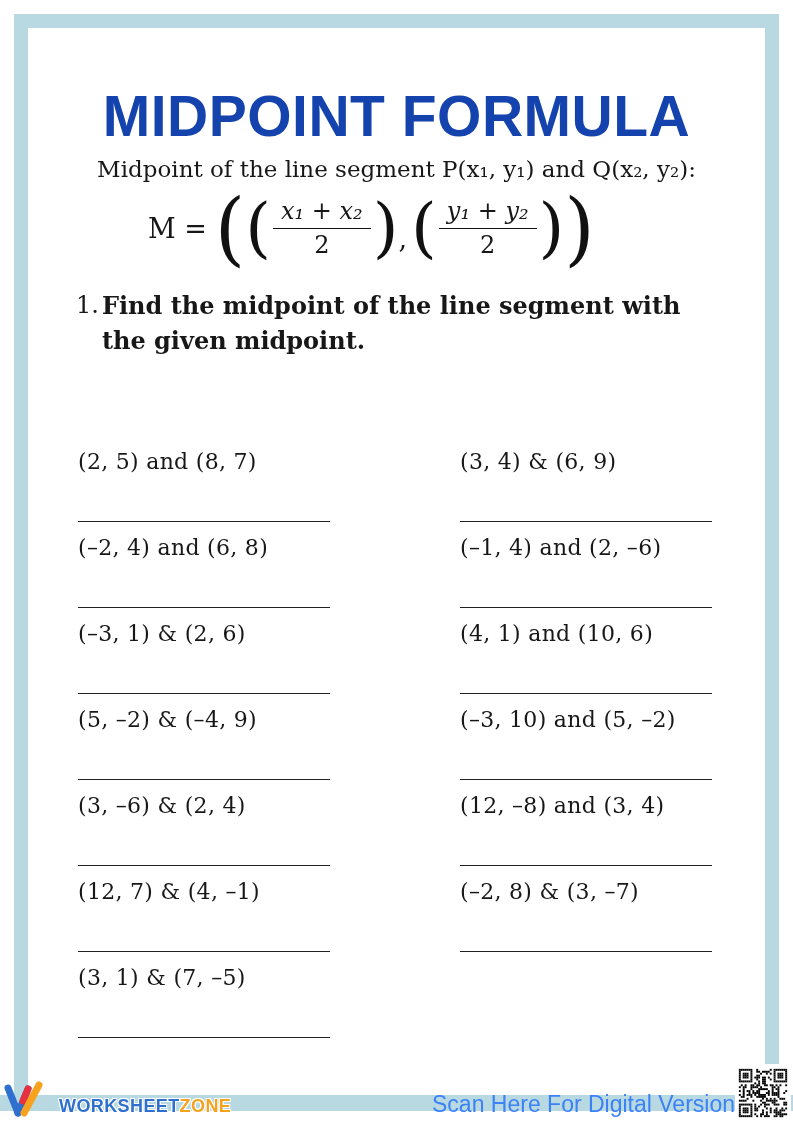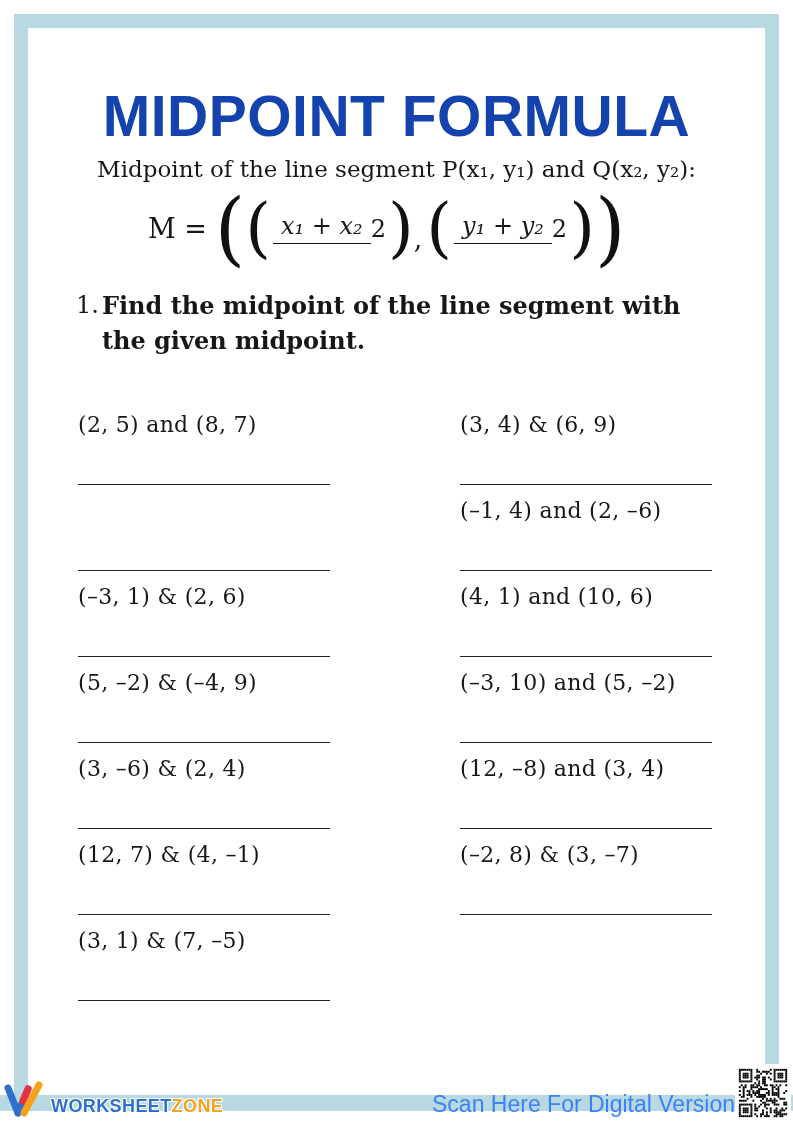--- a/index.html
+++ b/index.html
@@ -40,21 +40,21 @@
   .formula{
     position:absolute;left:148px;top:188px;
     display:flex;align-items:center;
     height:80px;
   }
   .formula .lhs{font-size:27px;margin-right:8px;}
   .paren{font-family:"DejaVu Serif",serif;font-weight:400;line-height:0.9;color:#111;}
   .paren.outer{font-size:78px;transform:scaleY(1.02);}
   .paren.inner{font-size:66px;transform:scaleY(1.0);}
   .frac{
-    display:inline-flex;flex-direction:row;align-items:center;
+    display:inline-flex;flex-direction:column;align-items:center;
     margin:0 2px;font-size:24px;
   }
   .frac .num{font-style:italic;padding:0 8px 3px 8px;border-bottom:1.8px solid #111;}
   .frac .den{padding-top:2px;}
   .formula .comma{font-size:27px;align-self:flex-end;margin:0 4px 14px 0;}
 
   
   .instruction{
     position:absolute;left:76px;top:288px;
     display:flex;
@@ -64,30 +64,30 @@
   .instruction .lines{font-weight:700;}
 
   
   .problems{
     position:absolute;left:78px;top:412px;
     display:grid;
     grid-template-columns:252px 252px;
     column-gap:130px;
     grid-auto-rows:86px;
   }
-  .prob{position:relative;}
+  .prob{position:relative;margin-top:37px;}
   .prob-text{font-size:22px;letter-spacing:0.3px;}
   .answer-line{
     position:absolute;left:0;top:72px;width:252px;
     border-bottom:1.6px solid #222;
   }
 
   
   .brand{
-    position:absolute;left:51px;top:1096px;
+    position:absolute;left:59px;top:1096px;
     font-family:"Liberation Sans","DejaVu Sans",sans-serif;
     font-weight:700;font-size:18px;letter-spacing:0.4px;
     text-shadow:-1px -1px 0 #fff,1px -1px 0 #fff,-1px 1px 0 #fff,1px 1px 0 #fff;
     white-space:nowrap;
   }
   .brand .b-blue{color:#2f6fce;}
   .brand .b-orange{color:#f6a21e;}
   .w-logo{position:absolute;left:2px;top:1072px;}
   .scan-text{
     position:absolute;right:58px;top:1091px;
@@ -139,20 +139,21 @@
   <div class="problems">
     <div class="prob">
         <div class="prob-text">(2, 5) and (8, 7)</div>
         <div class="answer-line"></div>
       </div>
     <div class="prob">
         <div class="prob-text">(3, 4) &amp; (6, 9)</div>
         <div class="answer-line"></div>
       </div>
     <div class="prob">
+        <div class="prob-text">(–2, 4) and (6, 8)</div>
         <div class="answer-line"></div>
       </div>
     <div class="prob">
         <div class="prob-text">(–1, 4) and (2, –6)</div>
         <div class="answer-line"></div>
       </div>
     <div class="prob">
         <div class="prob-text">(–3, 1) &amp; (2, 6)</div>
         <div class="answer-line"></div>
       </div>

